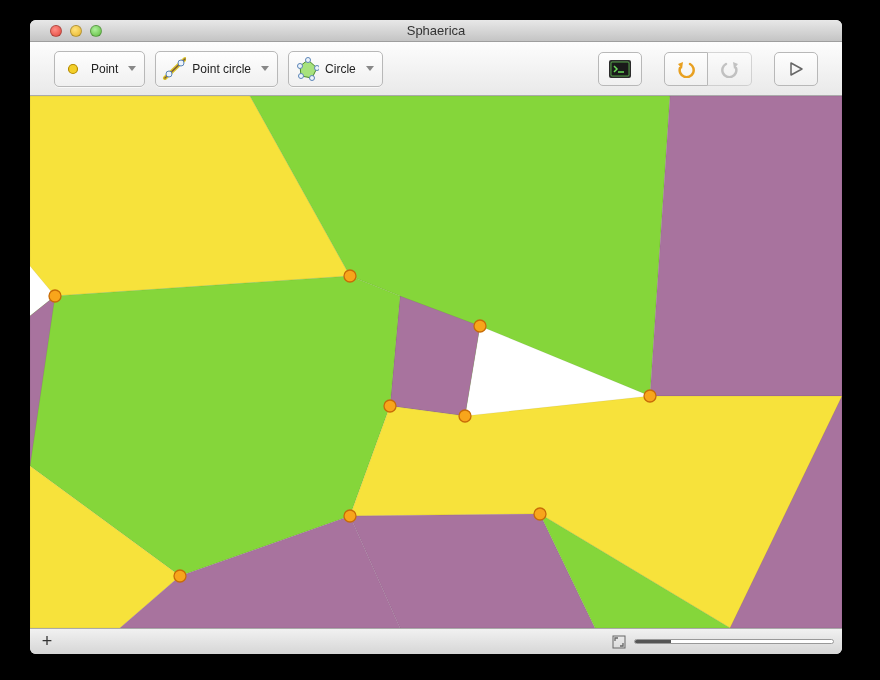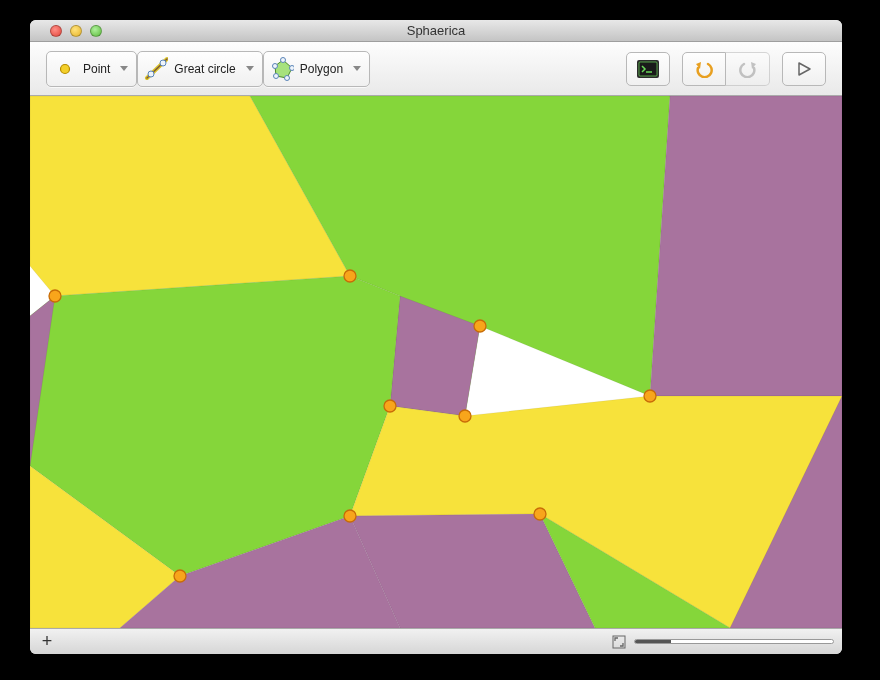--- a/index.html
+++ b/index.html
@@ -54,21 +54,22 @@
       color: #333;
       font-size: 13px;
       pointer-events: none;
     }
     .toolbar {
       height: 54px;
       background: linear-gradient(#fdfdfd, #e9e9e9);
       border-bottom: 1px solid #aaa;
       display: flex;
       align-items: center;
-      padding: 0 16px;
+      padding: 0 24px;
+      gap: 10px;
     }
     .tool-btn {
       height: 36px;
       background: linear-gradient(#fefefe, #f0f0f0);
       border: 1px solid #b8b8b8;
       border-radius: 5px;
       display: flex;
       align-items: center;
       padding: 0 8px 0 6px;
       gap: 6px;
@@ -159,36 +160,36 @@
 
     <div class="tool-btn">
       <span class="icon">
         <svg width="26" height="26">
           <line x1="3" y1="22" x2="23" y2="3" stroke="#d9c32a" stroke-width="4" stroke-linecap="round"></line>
           <line x1="3" y1="22" x2="23" y2="3" stroke="#7f5a3a" stroke-width="1.5" stroke-linecap="round"></line>
           <circle cx="7" cy="18" r="3" fill="#eef4fb" stroke="#5a84b7"></circle>
           <circle cx="19" cy="7" r="3" fill="#eef4fb" stroke="#5a84b7"></circle>
         </svg>
       </span>
-      <span class="lbl">Great circle</span>
+      <span class="lbl">Point circle</span>
       <span class="dd"></span>
     </div>
 
     <div class="tool-btn">
       <span class="icon">
         <svg width="26" height="26">
           <polygon points="13,4 22,12 17,22 6,20 5,10" fill="#a7e27d" stroke="#4a8a2a" stroke-width="1"></polygon>
           <circle cx="13" cy="4" r="2.5" fill="#eef4fb" stroke="#5a84b7"></circle>
           <circle cx="22" cy="12" r="2.5" fill="#eef4fb" stroke="#5a84b7"></circle>
           <circle cx="17" cy="22" r="2.5" fill="#eef4fb" stroke="#5a84b7"></circle>
           <circle cx="6" cy="20" r="2.5" fill="#eef4fb" stroke="#5a84b7"></circle>
           <circle cx="5" cy="10" r="2.5" fill="#eef4fb" stroke="#5a84b7"></circle>
         </svg>
       </span>
-      <span class="lbl">Polygon</span>
+      <span class="lbl">Circle</span>
       <span class="dd"></span>
     </div>
 
     <div class="spacer"></div>
 
     <div class="icon-btn">
       <svg width="22" height="18">
         <rect x="0" y="0" width="22" height="18" rx="2" fill="#2b2b2b"></rect>
         <rect x="2" y="2" width="18" height="14" rx="1" fill="#1a1a1a" stroke="#6ad85a" stroke-width="0.7"></rect>
         <path d="M5 6 L8 9 L5 12" fill="none" stroke="#6ad85a" stroke-width="1.5"></path>

